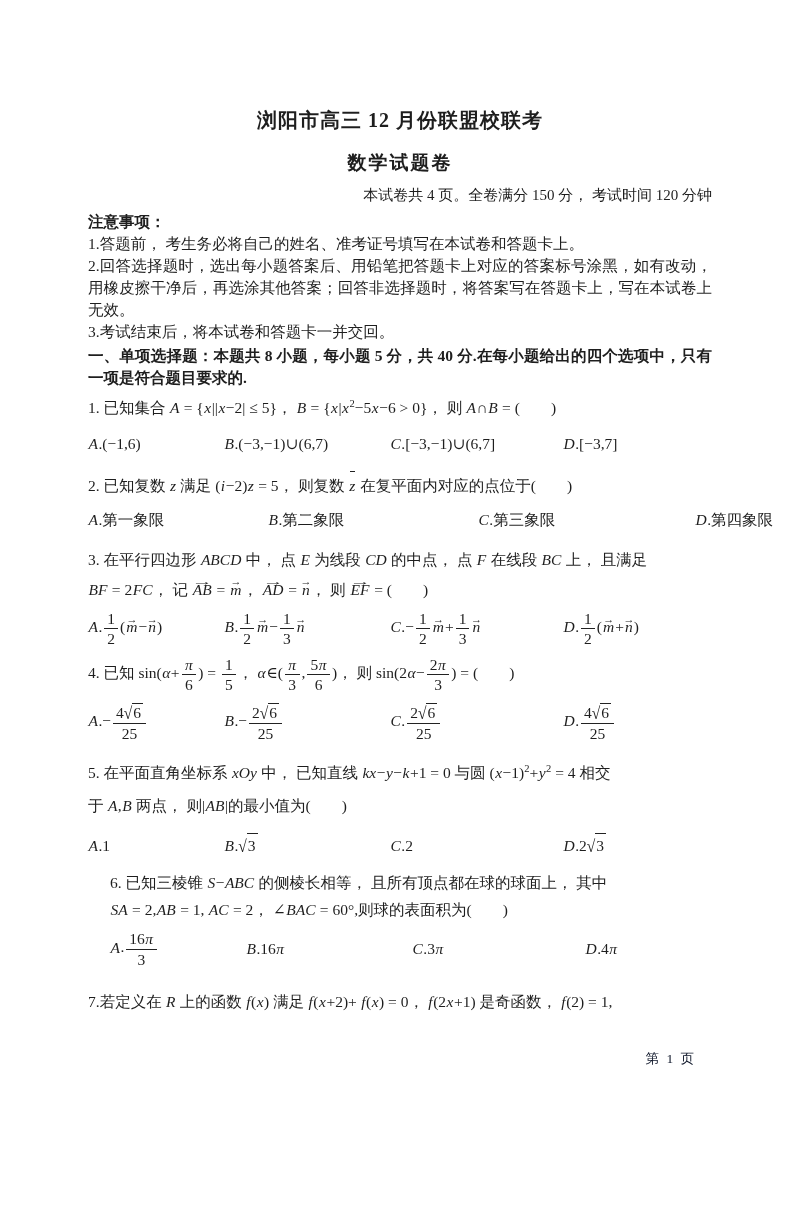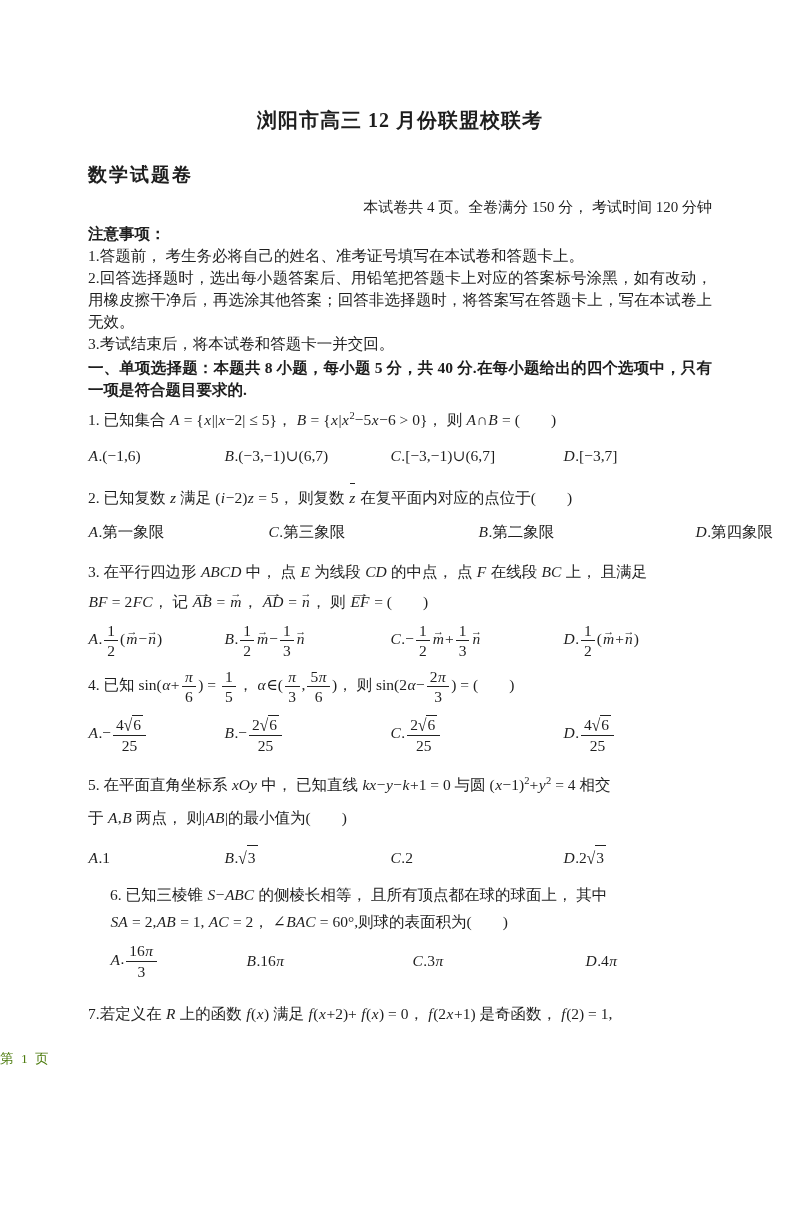--- a/index.html
+++ b/index.html
@@ -6,43 +6,43 @@
   body{
     width:794px;height:1210px;background:#ffffff;overflow:hidden;
     font-family:"Liberation Serif","DejaVu Serif",serif;
     color:#1e1e1e;
     -webkit-font-smoothing:antialiased;
   }
   .page{position:relative;width:794px;height:1210px;background:#fff;}
   .content{position:absolute;left:88px;top:106px;width:624px;}
 
   .doc-title{font-size:20px;font-weight:bold;text-align:center;line-height:28px;letter-spacing:1px;}
-  .doc-subtitle{font-size:19px;font-weight:bold;line-height:26px;margin-top:28px;letter-spacing:2px;}
+  .doc-subtitle{font-size:19px;font-weight:bold;text-align:center;line-height:26px;margin-top:16px;letter-spacing:2px;}
   .info-line{font-size:15px;text-align:right;line-height:21px;margin-top:9px;}
 
   .notice-heading{font-size:15.5px;font-weight:bold;line-height:22px;margin-top:5px;}
   .notice-item{font-size:15.5px;line-height:22px;text-align:justify;}
 
   .section-heading{font-size:15.5px;font-weight:bold;line-height:22px;text-align:justify;margin-top:2px;}
 
   .question{font-size:15.5px;}
   .stem{line-height:30px;text-align:justify;}
   .opts{display:grid;grid-template-columns:136px 166px 173px auto;align-items:center;line-height:24px;}
   .opt{white-space:nowrap;}
 
   .q1{margin-top:4px;}   .q1 .opts{margin-top:9px;}
   .q2{margin-top:15px;}  .q2 .opts{margin-top:7px;gap:44px;}
   .q3{margin-top:13px;}  .q3 .opts{margin-top:4px;}
   .q4{margin-top:6px;}   .q4 .opts{margin-top:8px;}
   .q5{margin-top:13px;}  .q5 .stem{line-height:33px;} .q5 .opts{margin-top:11px;}
   .q6{margin-top:11px;margin-left:22px;}  .q6 .stem{line-height:27px;} .q6 .opts{margin-top:6px;}
   .q7{margin-top:19px;}  .q7 .stem{line-height:27px;}
 
-  .footer{position:absolute;top:1050px;left:0;width:696px;text-align:left;
-          font-size:13.5px;color:#4d7c0f;letter-spacing:2px;}
+  .footer{position:absolute;top:1050px;left:0;width:696px;text-align:right;
+          font-size:13.5px;color:#0f172a;letter-spacing:2px;}
 
   
   i.mv{font-style:italic;padding:0 0.5px;}
   sup{font-size:0.68em;line-height:0;}
   .frac{display:inline-block;vertical-align:middle;text-align:center;line-height:1.12;margin:1px 2px;}
   .frac .num{display:block;padding:0 3px 1px;}
   .frac .den{display:block;border-top:1.3px solid #222;padding:1px 3px 0;}
   .sqrt{display:inline-block;white-space:nowrap;}
   .rsign{display:inline-block;transform:scaleY(1.12);}
   .rbody{display:inline-block;border-top:1.3px solid #222;padding:0 2px 0 1px;}
@@ -77,22 +77,22 @@
         <span class="opt"><i class="mv">B</i>.(−3,−1)∪(6,7)</span>
         <span class="opt"><i class="mv">C</i>.[−3,−1)∪(6,7]</span>
         <span class="opt"><i class="mv">D</i>.[−3,7]</span>
       </div>
     </div>
 
     <div class="question q2">
       <div class="stem">2. 已知复数 <i class="mv">z</i> 满足 (<i class="mv">i</i>−2)<i class="mv">z</i> = 5， 则复数 <span class="zbar">z</span> 在复平面内对应的点位于(　　)</div>
       <div class="opts">
         <span class="opt"><i class="mv">A</i>.第一象限</span>
+        <span class="opt"><i class="mv">B</i>.第二象限</span>
         <span class="opt"><i class="mv">C</i>.第三象限</span>
-        <span class="opt"><i class="mv">B</i>.第二象限</span>
         <span class="opt"><i class="mv">D</i>.第四象限</span>
       </div>
     </div>
 
     <div class="question q3">
       <div class="stem">3. 在平行四边形 <i class="mv">ABCD</i> 中， 点 <i class="mv">E</i> 为线段 <i class="mv">CD</i> 的中点， 点 <i class="mv">F</i> 在线段 <i class="mv">BC</i> 上， 且满足<br><i class="mv">BF</i> = 2<i class="mv">FC</i>， 记 <span class="vec vlong">AB</span> = <span class="vec">m</span>， <span class="vec vlong">AD</span> = <span class="vec">n</span>， 则 <span class="vec vlong">EF</span> = (　　)</div>
       <div class="opts">
         <span class="opt"><i class="mv">A</i>.<span class="frac"><span class="num">1</span><span class="den">2</span></span>(<span class="vec">m</span>−<span class="vec">n</span>)</span>
         <span class="opt"><i class="mv">B</i>.<span class="frac"><span class="num">1</span><span class="den">2</span></span><span class="vec">m</span>−<span class="frac"><span class="num">1</span><span class="den">3</span></span><span class="vec">n</span></span>
         <span class="opt"><i class="mv">C</i>.−<span class="frac"><span class="num">1</span><span class="den">2</span></span><span class="vec">m</span>+<span class="frac"><span class="num">1</span><span class="den">3</span></span><span class="vec">n</span></span>

